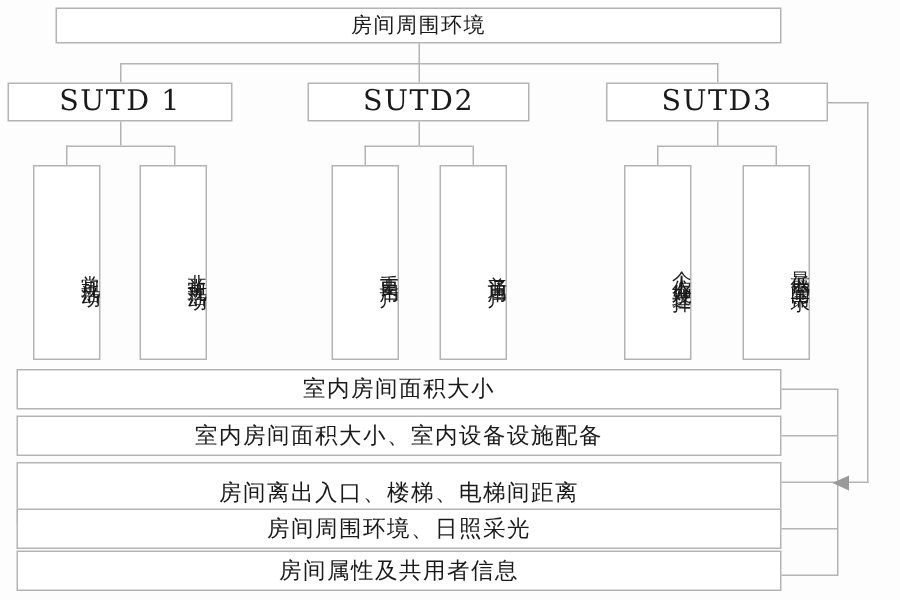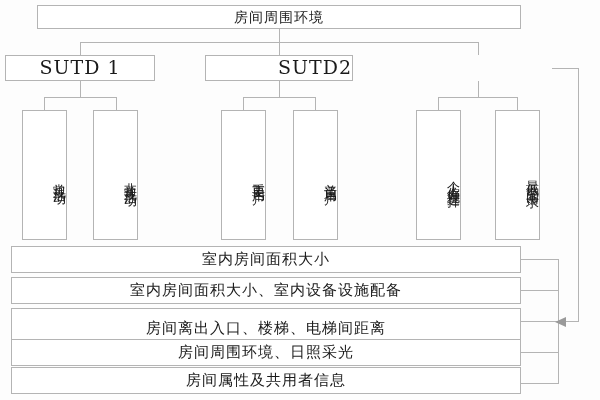--- a/index.html
+++ b/index.html
@@ -79,22 +79,25 @@
 
   <div class="line v" style="left:279px; top:29px; height:13px;"></div>
   <div class="line h" style="left:80px; top:42px; width:399px;"></div>
   <div class="line v" style="left:80px; top:42px; height:13px;"></div>
   <div class="line v" style="left:279px; top:42px; height:13px;"></div>
   <div class="line v" style="left:478px; top:42px; height:13px;"></div>
 
   <div class="box sutd-box" style="left:5px; top:55px; width:150px; height:26px;">
     <span>SUTD 1</span>
   </div>
-  <div class="box sutd-box" style="left:205px; top:55px; width:148px; height:26px;justify-content:flex-end;">
+  <div class="box sutd-box" style="left:205px; top:55px; width:148px; height:26px;">
     <span>SUTD2</span>
+  </div>
+  <div class="box sutd-box" style="left:404px; top:55px; width:148px; height:26px;">
+    <span>SUTD3</span>
   </div>
 
   <div class="line v" style="left:80px; top:81px; height:16px;"></div>
   <div class="line h" style="left:44px; top:97px; width:72px;"></div>
   <div class="line v" style="left:44px; top:97px; height:13px;"></div>
   <div class="line v" style="left:116px; top:97px; height:13px;"></div>
 
   <div class="line v" style="left:279px; top:81px; height:16px;"></div>
   <div class="line h" style="left:243px; top:97px; width:72px;"></div>
   <div class="line v" style="left:243px; top:97px; height:13px;"></div>

